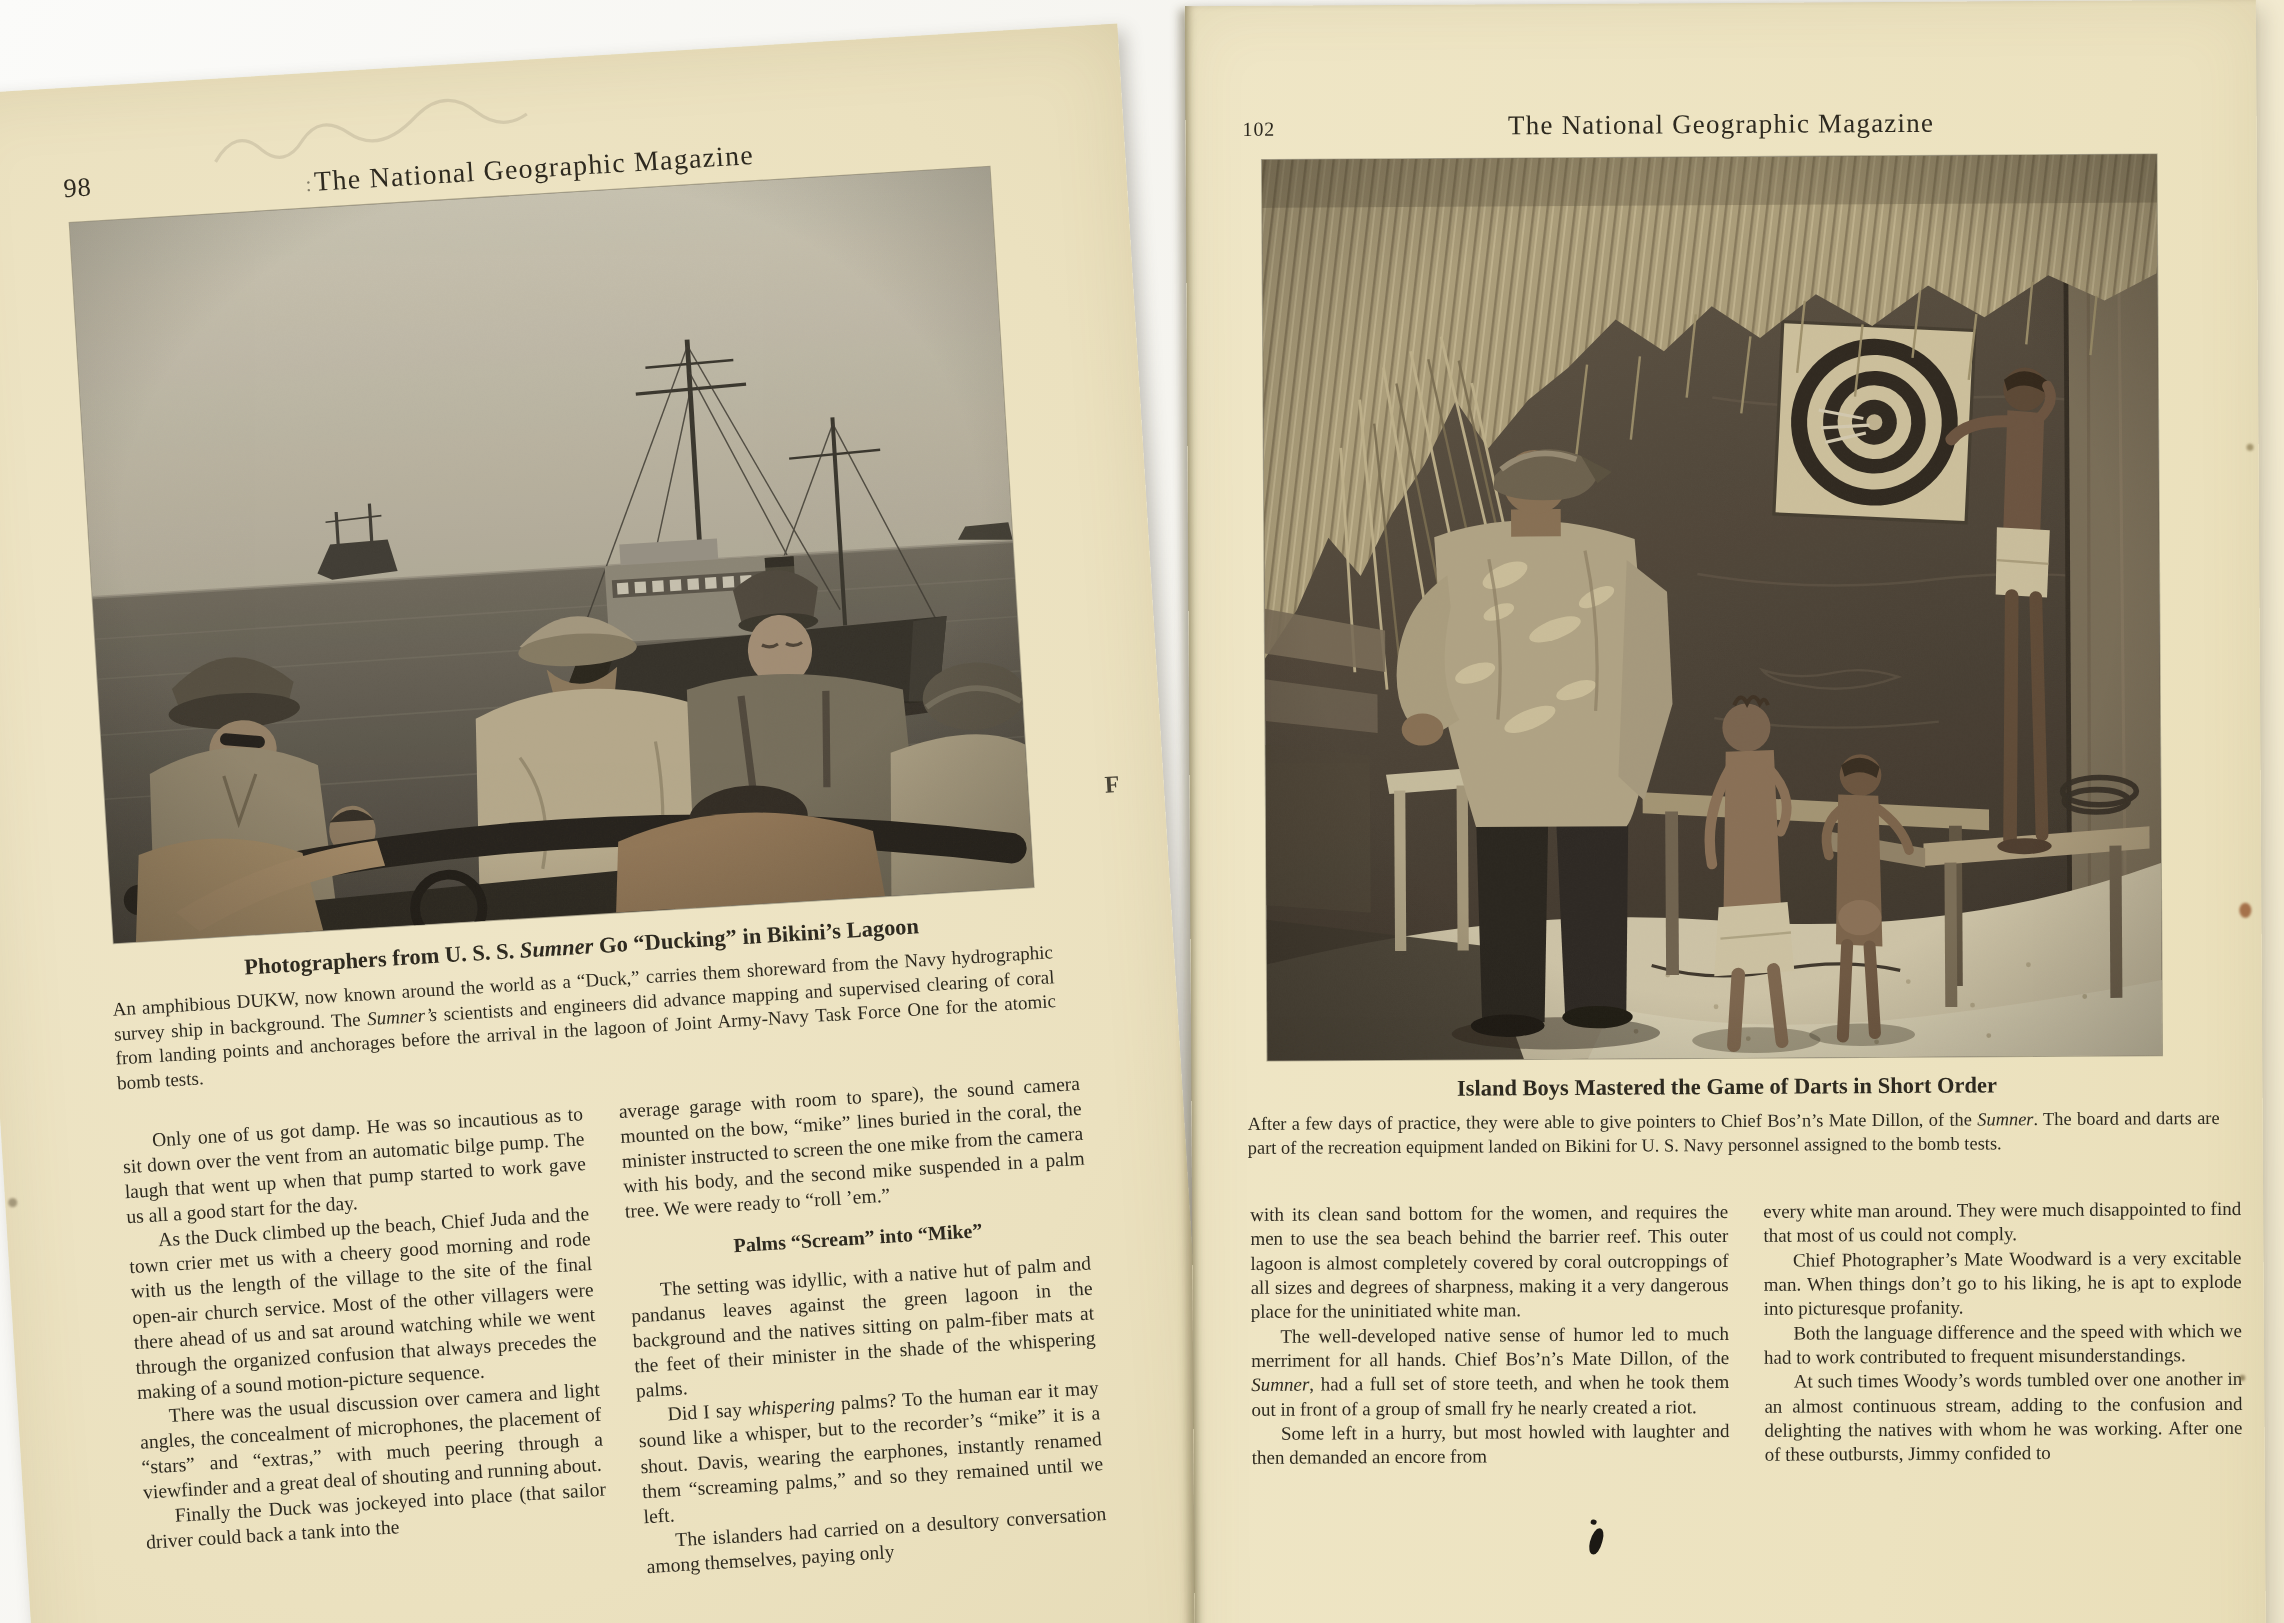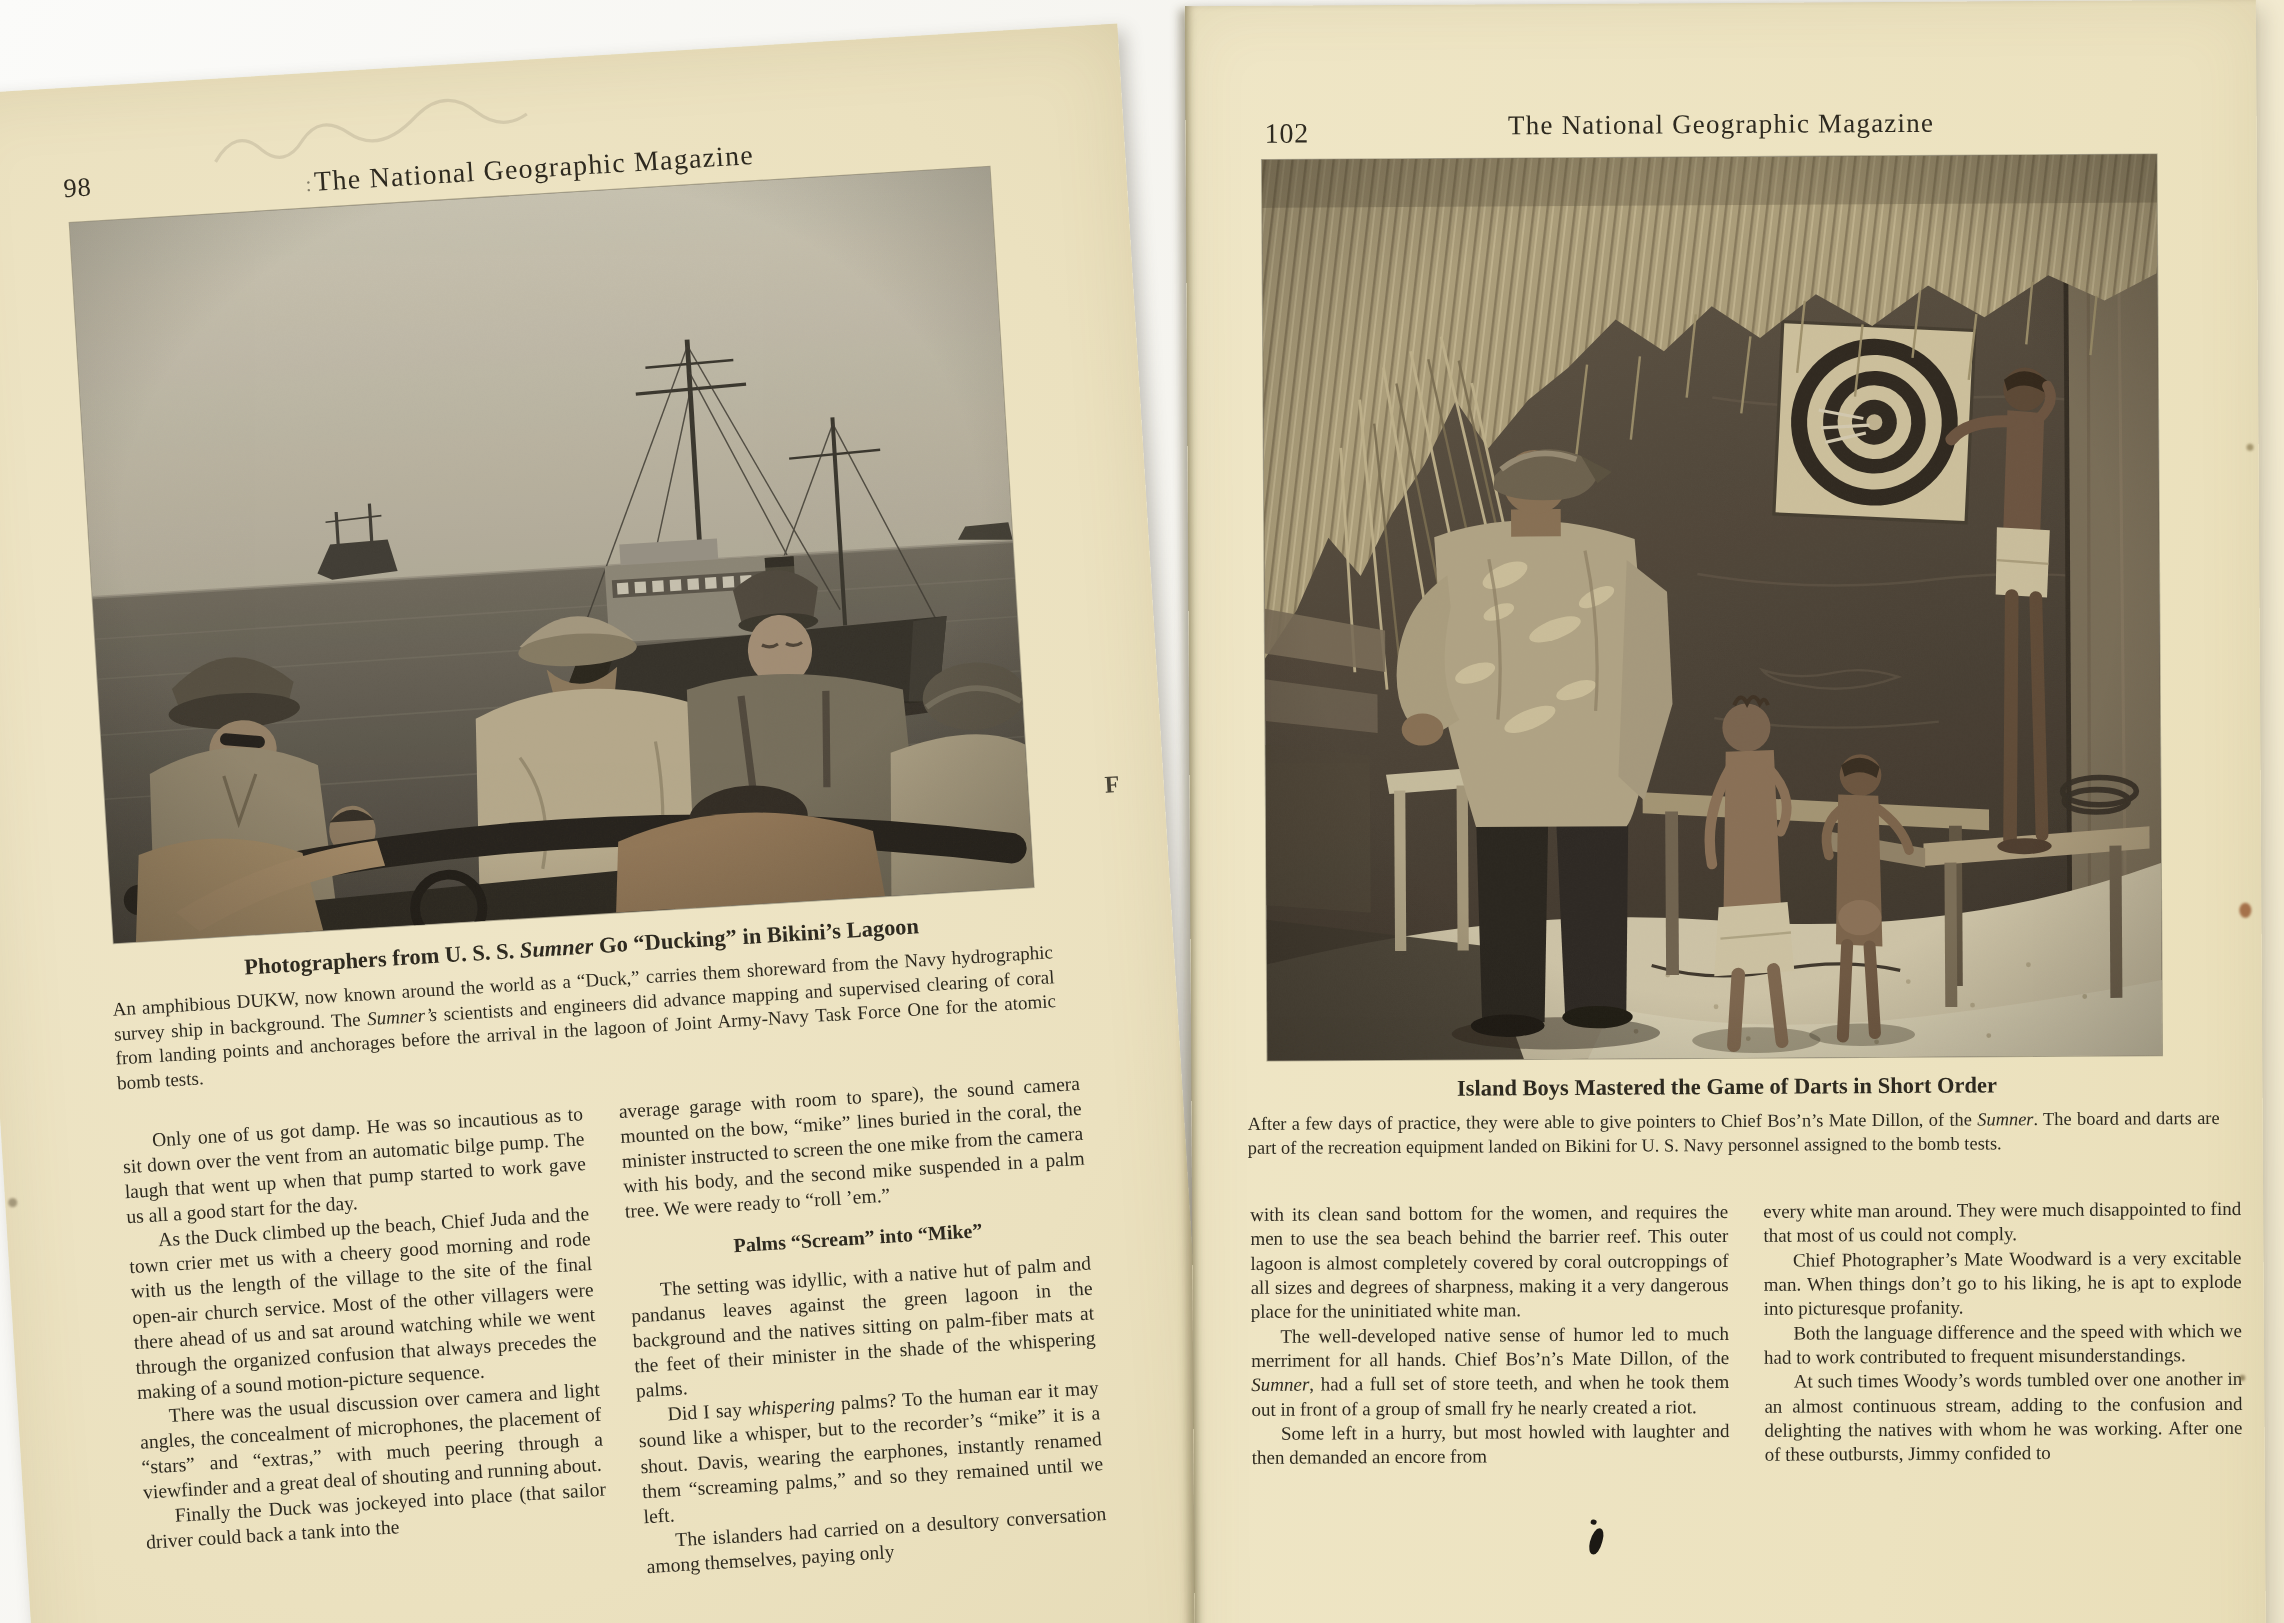--- a/index.html
+++ b/index.html
@@ -196,21 +196,21 @@
         <p><span>The islanders had carried on a desultory conversation among themselves, paying only</span></p>
       </div>
 
     <div class="stray-letter">F</div>
     <div class="fox fox4"></div>
 
   </div>
 
   <div class="page page-right">
 
-    <div class="pagenum" style="left:79px;top:112px;font-size:28px;">102</div>
+    <div class="pagenum" style="left:57px;top:112px;font-size:20px;">102</div>
     <div class="mag-header" style="top:106px;font-size:27px;">The National Geographic Magazine</div>
 
     <div class="photo" style="left:76px;top:154px;width:895px;height:901px;" role="img" aria-label="Island boys at a dart board on a thatched hut wall while a Navy man in a cap watches from behind">
       <svg width="895" height="901" viewBox="0 0 1116 1124">
         <defs>
           <linearGradient id="wall2" x1="0" y1="0" x2="0.3" y2="1">
             <stop offset="0" stop-color="#605648"></stop>
               <stop offset="1" stop-color="#3a332b"></stop>
           </linearGradient>
           <pattern id="thatch" width="17" height="46" patternUnits="userSpaceOnUse" patternTransform="rotate(7)">

